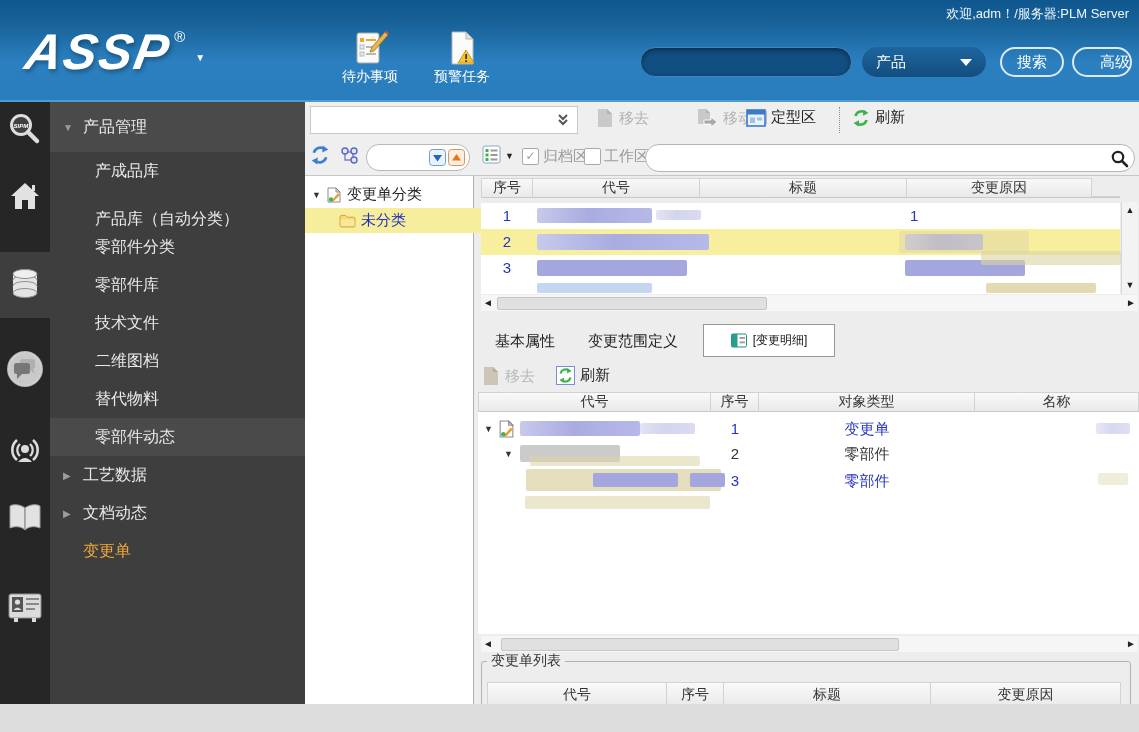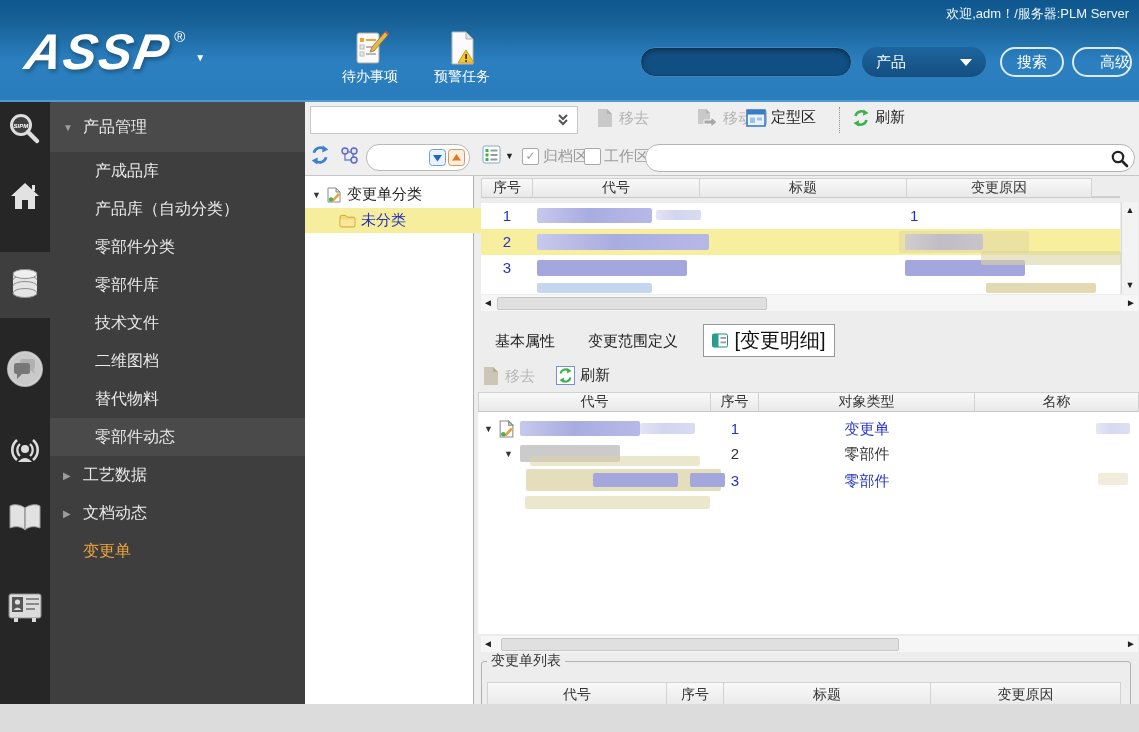--- a/index.html
+++ b/index.html
@@ -93,21 +93,21 @@
   .sbarrow{position:absolute;left:0;width:16px;height:14px;font-size:9px;color:#222;text-align:center;line-height:14px;cursor:pointer;}
   .hsb{height:16px;}
   .hsb .la,.hsb .ra{position:absolute;top:0;width:14px;height:16px;font-size:10px;color:#222;text-align:center;line-height:16px;cursor:pointer;}
   .hsb .ra{right:0;}
   .thumb{position:absolute;top:2px;height:11px;background:#e0e0e0;border:1px solid #c6c6c6;border-radius:2px;cursor:pointer;}
 
   
   .tab{position:absolute;top:332px;font-size:15px;color:#222;cursor:pointer;}
   #tab-active{left:703px;top:324px;width:132px;height:33px;background:#fff;border:1px solid #979797;
               box-sizing:border-box;display:flex;align-items:center;justify-content:center;gap:6px;
-              font-size:20px;color:#111;cursor:pointer;}
+              font-size:12px;color:#111;cursor:pointer;}
 
   
   #detailbg{left:478px;top:392px;width:661px;height:242px;background:#fff;}
   .dtbtn{position:absolute;top:366px;display:flex;align-items:center;gap:5px;font-size:15px;cursor:pointer;}
   #dth{left:478px;top:392px;}
   .drow{position:absolute;left:478px;width:661px;height:25px;background:#fff;}
   .dseq{position:absolute;left:233px;width:48px;top:3px;text-align:center;font-size:15px;}
   .dtype{position:absolute;left:281px;width:216px;top:3px;text-align:center;font-size:15px;}
   .blue{color:#2334c4;}
   .dark{color:#333;}
@@ -240,21 +240,21 @@
   </div>
 
   <nav id="menu" class="abs">
     <div class="m-row m-group hl" style="top:0;height:50px;">
       <span class="gcaret">▼</span>
       <span>产品管理</span>
     </div>
     <div class="m-row m-item" style="top:50px;">
         <span>产成品库</span>
       </div>
-    <div class="m-row m-item" style="top:88px;">
+    <div class="m-row m-item" style="top:98px;">
         <span>产品库（自动分类）</span>
       </div>
     <div class="m-row m-item" style="top:126px;">
         <span>零部件分类</span>
       </div>
     <div class="m-row m-item" style="top:164px;">
         <span>零部件库</span>
       </div>
     <div class="m-row m-item" style="top:202px;">
         <span>技术文件</span>

